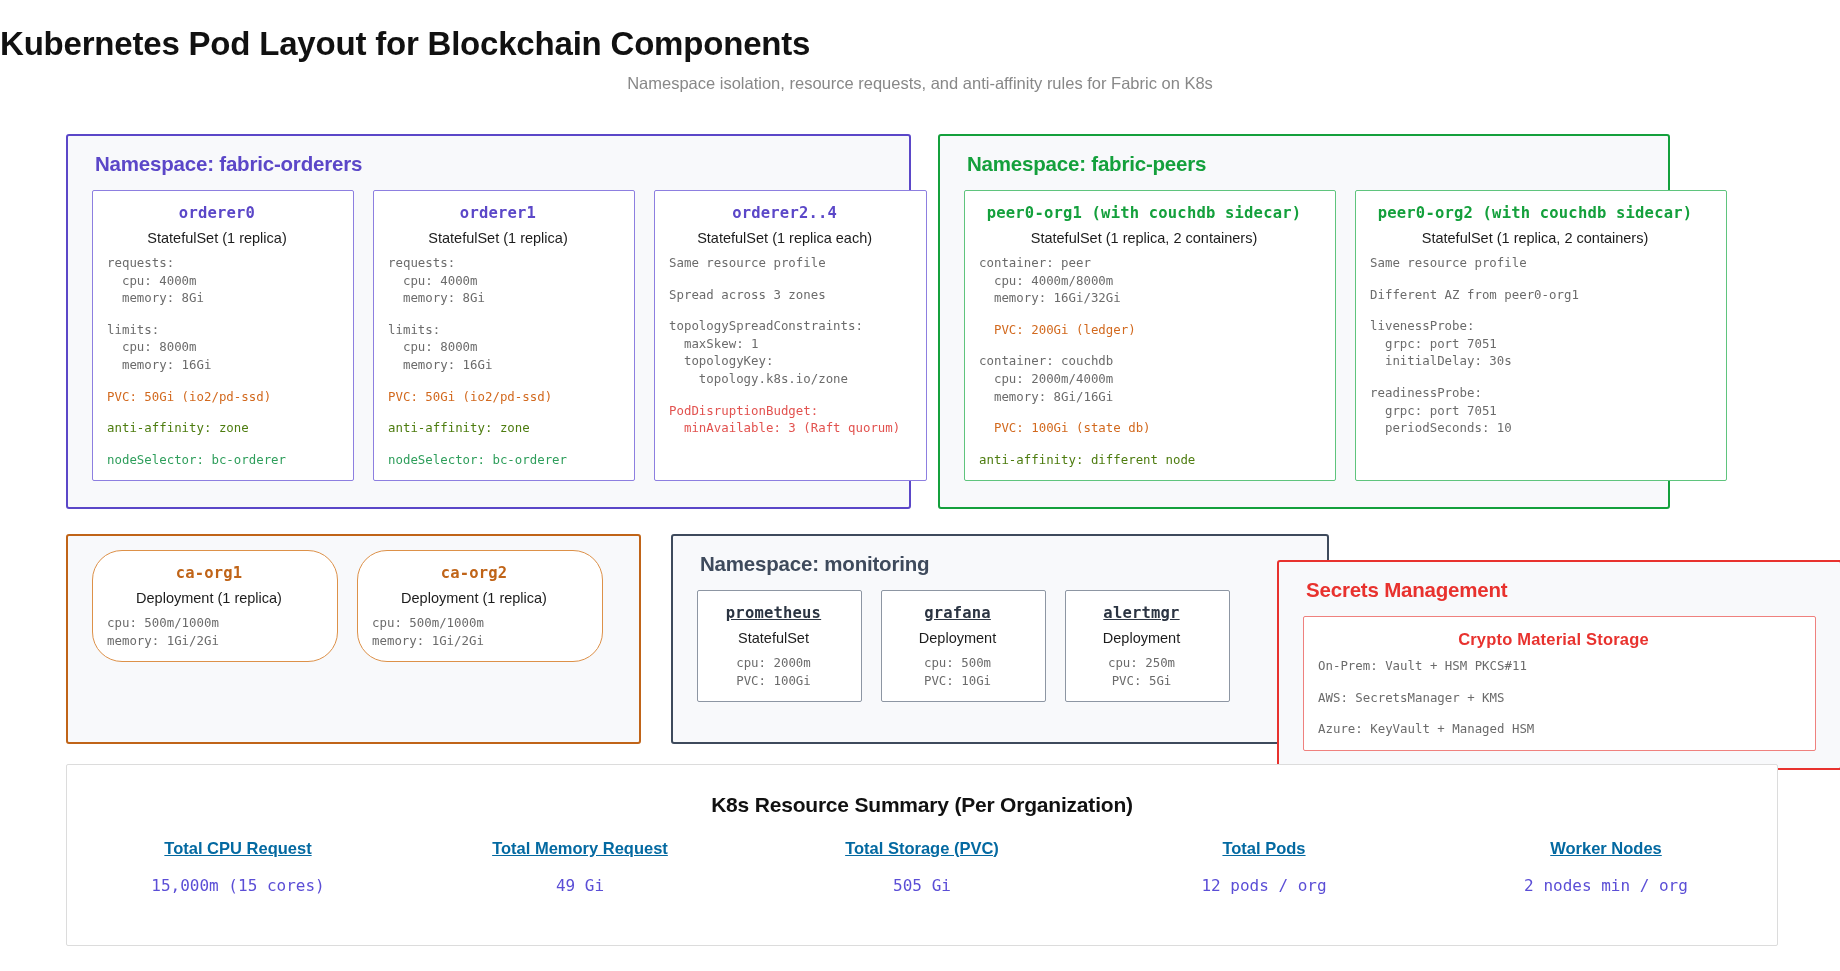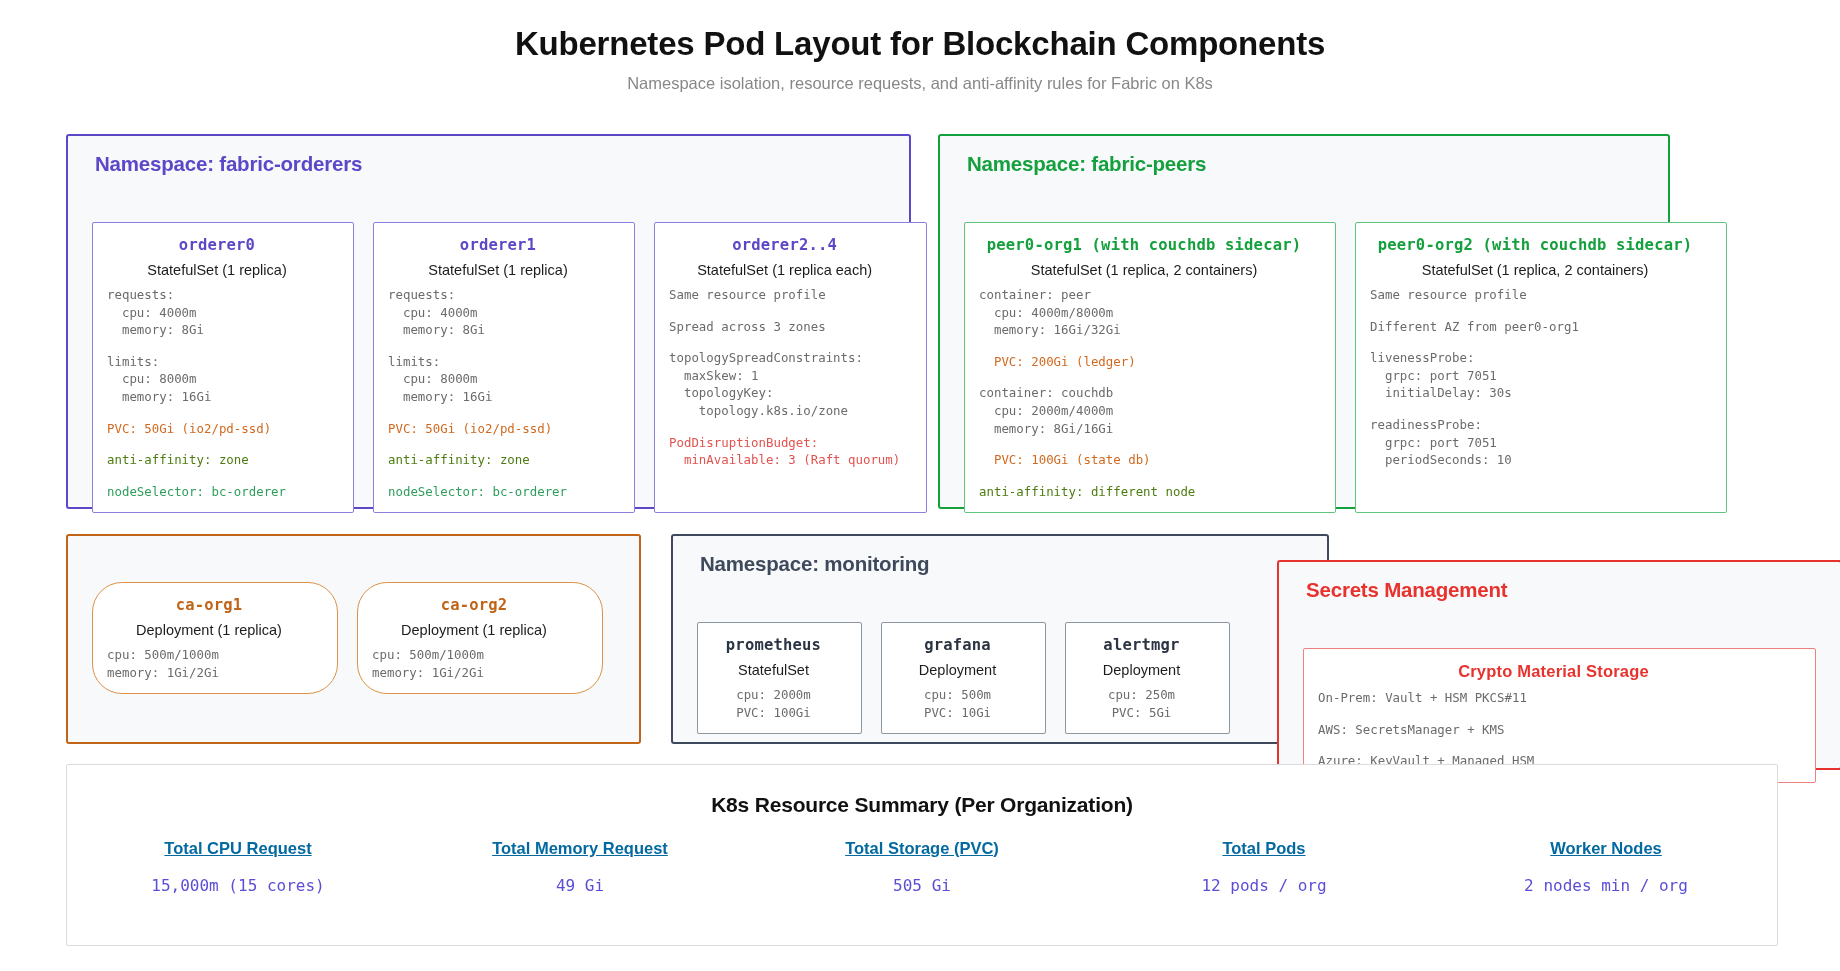--- a/index.html
+++ b/index.html
@@ -11,21 +11,21 @@
     width: 1840px;
     height: 971px;
     font-family: "Liberation Sans", sans-serif;
     color: #1a1a1a;
     overflow: hidden;
   }
   .page { position: relative; width: 1840px; height: 971px; }
 
   
   .page-title {
-    text-align: center;
+    text-align: left;
     font-size: 33px;
     font-weight: bold;
     color: #111111;
     letter-spacing: -0.2px;
     padding-top: 25px;
   }
   .page-subtitle {
     text-align: center;
     font-size: 16.5px;
     color: #888888;
@@ -53,21 +53,20 @@
   }
 
   
   .card {
     background: #ffffff;
     border: 1.6px solid #888;
     border-radius: 2px;
     box-sizing: border-box;
     padding: 13px 26px 12px 14px;
     flex: 1;
-    margin-top: 32px;
   }
   .card-title {
     text-align: center;
     font-family: "DejaVu Sans Mono", monospace;
     font-size: 15.5px;
     font-weight: bold;
     letter-spacing: 0.2px;
   }
   .card-sub {
     text-align: center;
@@ -101,21 +100,21 @@
   .ns-peers .card-title { color: #14a03c; }
 
   .ns-ca { border-color: #c06418; }
   .ns-ca .panel-title { color: #c06418; }
   .ns-ca .card { border-color: #dd9149; border-radius: 30px; }
   .ns-ca .card-title { color: #c06418; }
 
   .ns-monitoring { border-color: #3e4a5c; }
   .ns-monitoring .panel-title { color: #3e4a5c; }
   .ns-monitoring .card { border-color: #8d96a3; }
-  .ns-monitoring .card-title { color: #2b3442; }
+  .ns-monitoring .card-title { color: #2b3442; text-decoration: underline; }
 
   .ns-secrets { border-color: #e8322e; }
   .ns-secrets .panel-title { color: #e8322e; }
   .ns-secrets .card { border-color: #ef817e; }
   .ns-secrets .card-title { color: #e8322e; font-family: "Liberation Sans", sans-serif; font-size: 16.5px; }
 
   
   #panel-orderers  { left: 66px;   top: 134px; width: 845px;  height: 375px; }
   #panel-peers     { left: 938px;  top: 134px; width: 732px;  height: 375px; }
   #panel-ca        { left: 66px;   top: 534px; width: 575px;  height: 210px; }

